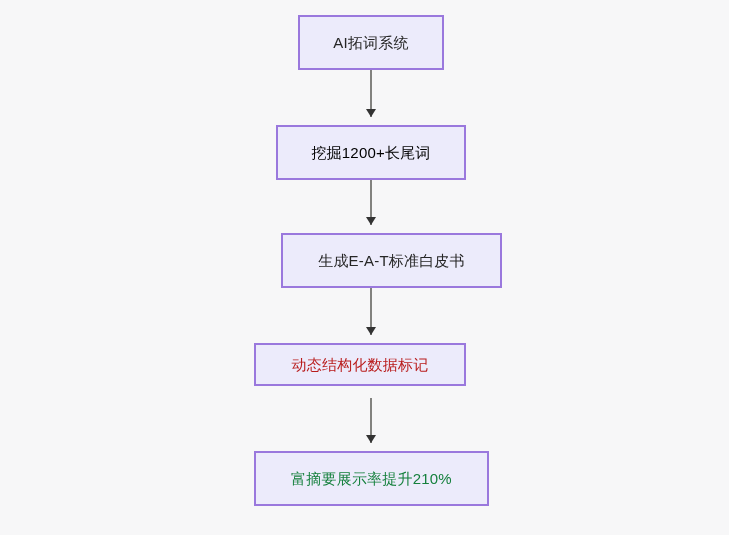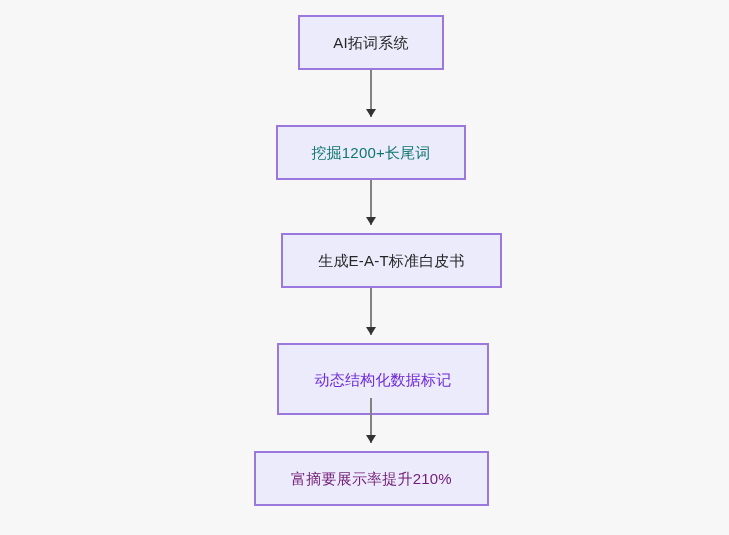--- a/index.html
+++ b/index.html
@@ -50,33 +50,33 @@
 </style>
 </head>
 <body style="background: rgb(247, 247, 248);">
 
 <div id="flowchart" style="background: rgb(247, 247, 248);">
 
   <div class="node" style="left: 298px; top: 15px; width: 146px; height: 55px; background: rgb(236, 235, 251); border-color: rgb(154, 120, 221); color: rgb(38, 38, 38);">
     <span>AI拓词系统</span>
   </div>
 
-  <div class="node" style="left: 276px; top: 125px; width: 190px; height: 55px; background: rgb(236, 235, 251); border-color: rgb(154, 120, 221); color: #0f766e;">
+  <div class="node" style="left: 276px; top: 125px; width: 190px; height: 55px; background: rgb(236, 235, 251); border-color: rgb(154, 120, 221); color: #000000;">
     <span>挖掘1200+长尾词</span>
   </div>
 
   <div class="node" style="left: 261px; top: 233px; width: 221px; height: 55px; background: rgb(236, 235, 251); border-color: rgb(154, 120, 221); color: rgb(38, 38, 38); margin-left: 20px;">
     <span>生成E-A-T标准白皮书</span>
   </div>
 
-  <div class="node" style="left: 277px; top: 343px; width: 212px; height: 72px; background: rgb(236, 235, 251); border-color: rgb(154, 120, 221); color: #6d28d9;">
+  <div class="node" style="left: 254px; top: 343px; width: 212px; height: 43px; background: rgb(236, 235, 251); border-color: rgb(154, 120, 221); color: #b91c1c;">
     <span>动态结构化数据标记</span>
   </div>
 
-  <div class="node" style="left: 254px; top: 451px; width: 235px; height: 55px; background: rgb(236, 235, 251); border-color: rgb(154, 120, 221); color: #701a75;">
+  <div class="node" style="left: 254px; top: 451px; width: 235px; height: 55px; background: rgb(236, 235, 251); border-color: rgb(154, 120, 221); color: #15803d;">
     <span>富摘要展示率提升210%</span>
   </div>
 
   <div class="edge" style="left: 370px; top: 70px; height: 47px; border-color: rgb(130, 130, 127);"></div>
   <div class="arrowhead" style="left: 366px; top: 109px; border-top-color: rgb(51, 51, 51);"></div>
 
   <div class="edge" style="left: 370px; top: 180px; height: 45px; border-color: rgb(130, 130, 127);"></div>
   <div class="arrowhead" style="left: 366px; top: 217px; border-top-color: rgb(51, 51, 51);"></div>
 
   <div class="edge" style="left: 370px; top: 288px; height: 47px; border-color: rgb(130, 130, 127);"></div>

